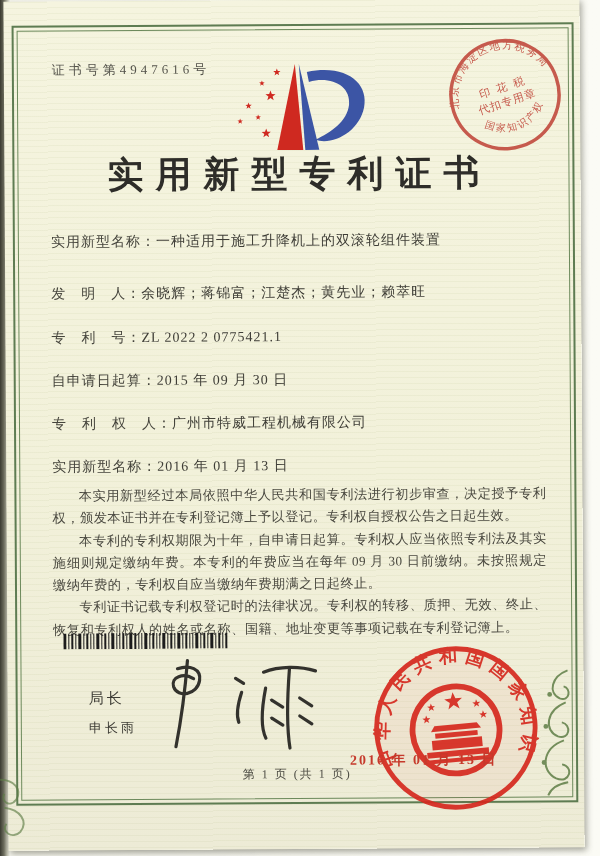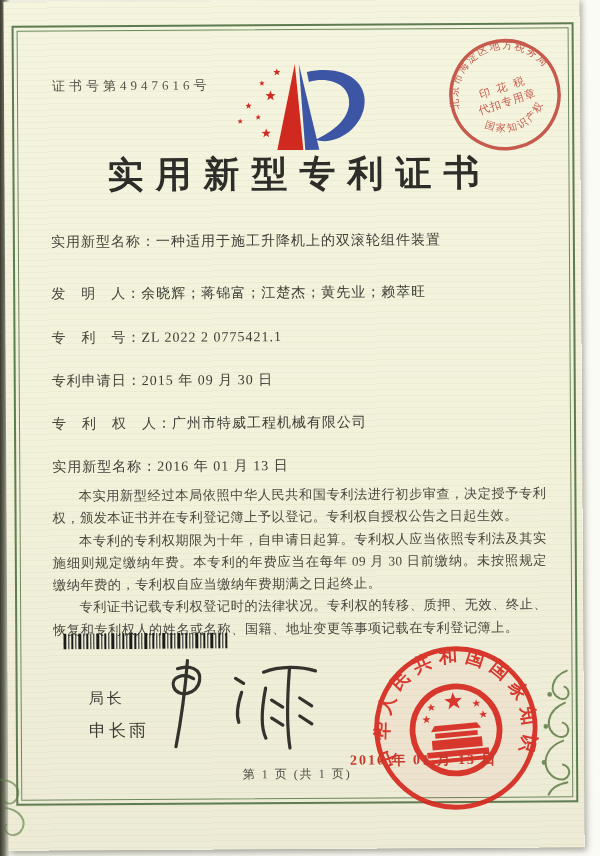--- a/index.html
+++ b/index.html
@@ -18,40 +18,40 @@
   }
   .frame{
     position:absolute;left:8px;top:24px;width:calc(100% - 18px);height:776px;
     border:2px solid #5e7c52;
   }
   .frame-inner{
     position:absolute;left:3px;top:3px;right:3px;bottom:3px;
     border:1px solid #6d8a5c;pointer-events:none;
   }
   .cert-no{
-    position:absolute;left:38px;top:34px;font-size:13px;letter-spacing:4px;color:#55544c;margin-top:16px;
+    position:absolute;left:38px;top:34px;font-size:13px;letter-spacing:4px;color:#55544c;
   }
   .logo{position:absolute;left:207px;top:34px;width:150px;height:95px;}
   .tax-stamp{position:absolute;left:431px;top:10px;width:120px;height:120px;opacity:.88;}
   .title{
     position:absolute;left:0;top:124px;width:100%;text-align:center;
     font-size:36px;font-weight:bold;letter-spacing:12px;color:#2e2d29;text-indent:12px;
   }
   .field{position:absolute;left:36px;right:26px;font-size:14px;color:#45443c;letter-spacing:1px;}
   .field .lbl{color:#45443c;margin-top:32px;}
   .field .val{color:#3f3e37;}
   .f0{top:206px}.f1{top:258px}.f2{top:302px}.f3{top:345px}.f4{top:388px}.f5{top:431px}
   .body-text{
     position:absolute;left:36px;right:28px;top:458px;
     font-size:13.2px;line-height:22.3px;color:#4a4940;text-align:justify;letter-spacing:.5px;
   }
   .body-text p{margin:0;text-indent:2em;}
   .barcode{position:absolute;left:46px;top:606px;width:166px;height:16px;}
   .sig-title{position:absolute;left:71px;top:662px;font-size:15px;color:#3c3b34;letter-spacing:3px;}
-  .sig-name{position:absolute;left:71px;top:692px;font-size:17px;color:#3c3b34;letter-spacing:3px;}
+  .sig-name{position:absolute;left:71px;top:692px;font-size:13px;color:#3c3b34;letter-spacing:3px;}
   .signature{position:absolute;left:122px;top:626px;width:195px;height:105px;}
   .seal{position:absolute;left:351px;top:616px;width:174px;height:174px;transform:rotate(-5deg);}
   .seal-date{
     position:absolute;left:332px;top:726px;width:170px;font-size:14px;font-weight:bold;
     color:#c6392b;letter-spacing:2px;white-space:nowrap;
   }
   .footer{
     position:absolute;left:0;top:740px;width:100%;text-align:center;
     font-size:12px;color:#4c4b43;letter-spacing:2px;
   }
@@ -101,21 +101,21 @@
           <textPath href="#arcB" startOffset="12%">国家知识产权局</textPath>
         </text>
       </g>
     </svg>
 
     <div class="title">实用新型专利证书</div>
 
     <div class="field f0"><span class="lbl">实用新型名称：</span><span class="val">一种适用于施工升降机上的双滚轮组件装置</span></div>
     <div class="field f1"><span class="lbl">发　明　人：</span><span class="val">余晓辉；蒋锦富；江楚杰；黄先业；赖萃旺</span></div>
     <div class="field f2"><span class="lbl">专　利　号：</span><span class="val">ZL 2022 2 0775421.1</span></div>
-    <div class="field f3"><span class="lbl">专利申请日：</span><span class="val">2015 年 09 月 30 日</span></div>
+    <div class="field f3"><span class="lbl">自申请日起算：</span><span class="val">2015 年 09 月 30 日</span></div>
     <div class="field f4"><span class="lbl">专　利　权　人：</span><span class="val">广州市特威工程机械有限公司</span></div>
     <div class="field f5"><span class="lbl">实用新型名称：</span><span class="val">2016 年 01 月 13 日</span></div>
 
     <div class="body-text">
       <p>本实用新型经过本局依照中华人民共和国专利法进行初步审查，决定授予专利权，颁发本证书并在专利登记簿上予以登记。专利权自授权公告之日起生效。</p>
       <p>本专利的专利权期限为十年，自申请日起算。专利权人应当依照专利法及其实施细则规定缴纳年费。本专利的年费应当在每年 09 月 30 日前缴纳。未按照规定缴纳年费的，专利权自应当缴纳年费期满之日起终止。</p>
       <p>专利证书记载专利权登记时的法律状况。专利权的转移、质押、无效、终止、恢复和专利权人的姓名或名称、国籍、地址变更等事项记载在专利登记簿上。</p>
     </div>
 
     <svg class="barcode" viewBox="0 0 166 16" preserveAspectRatio="none" aria-hidden="true">

